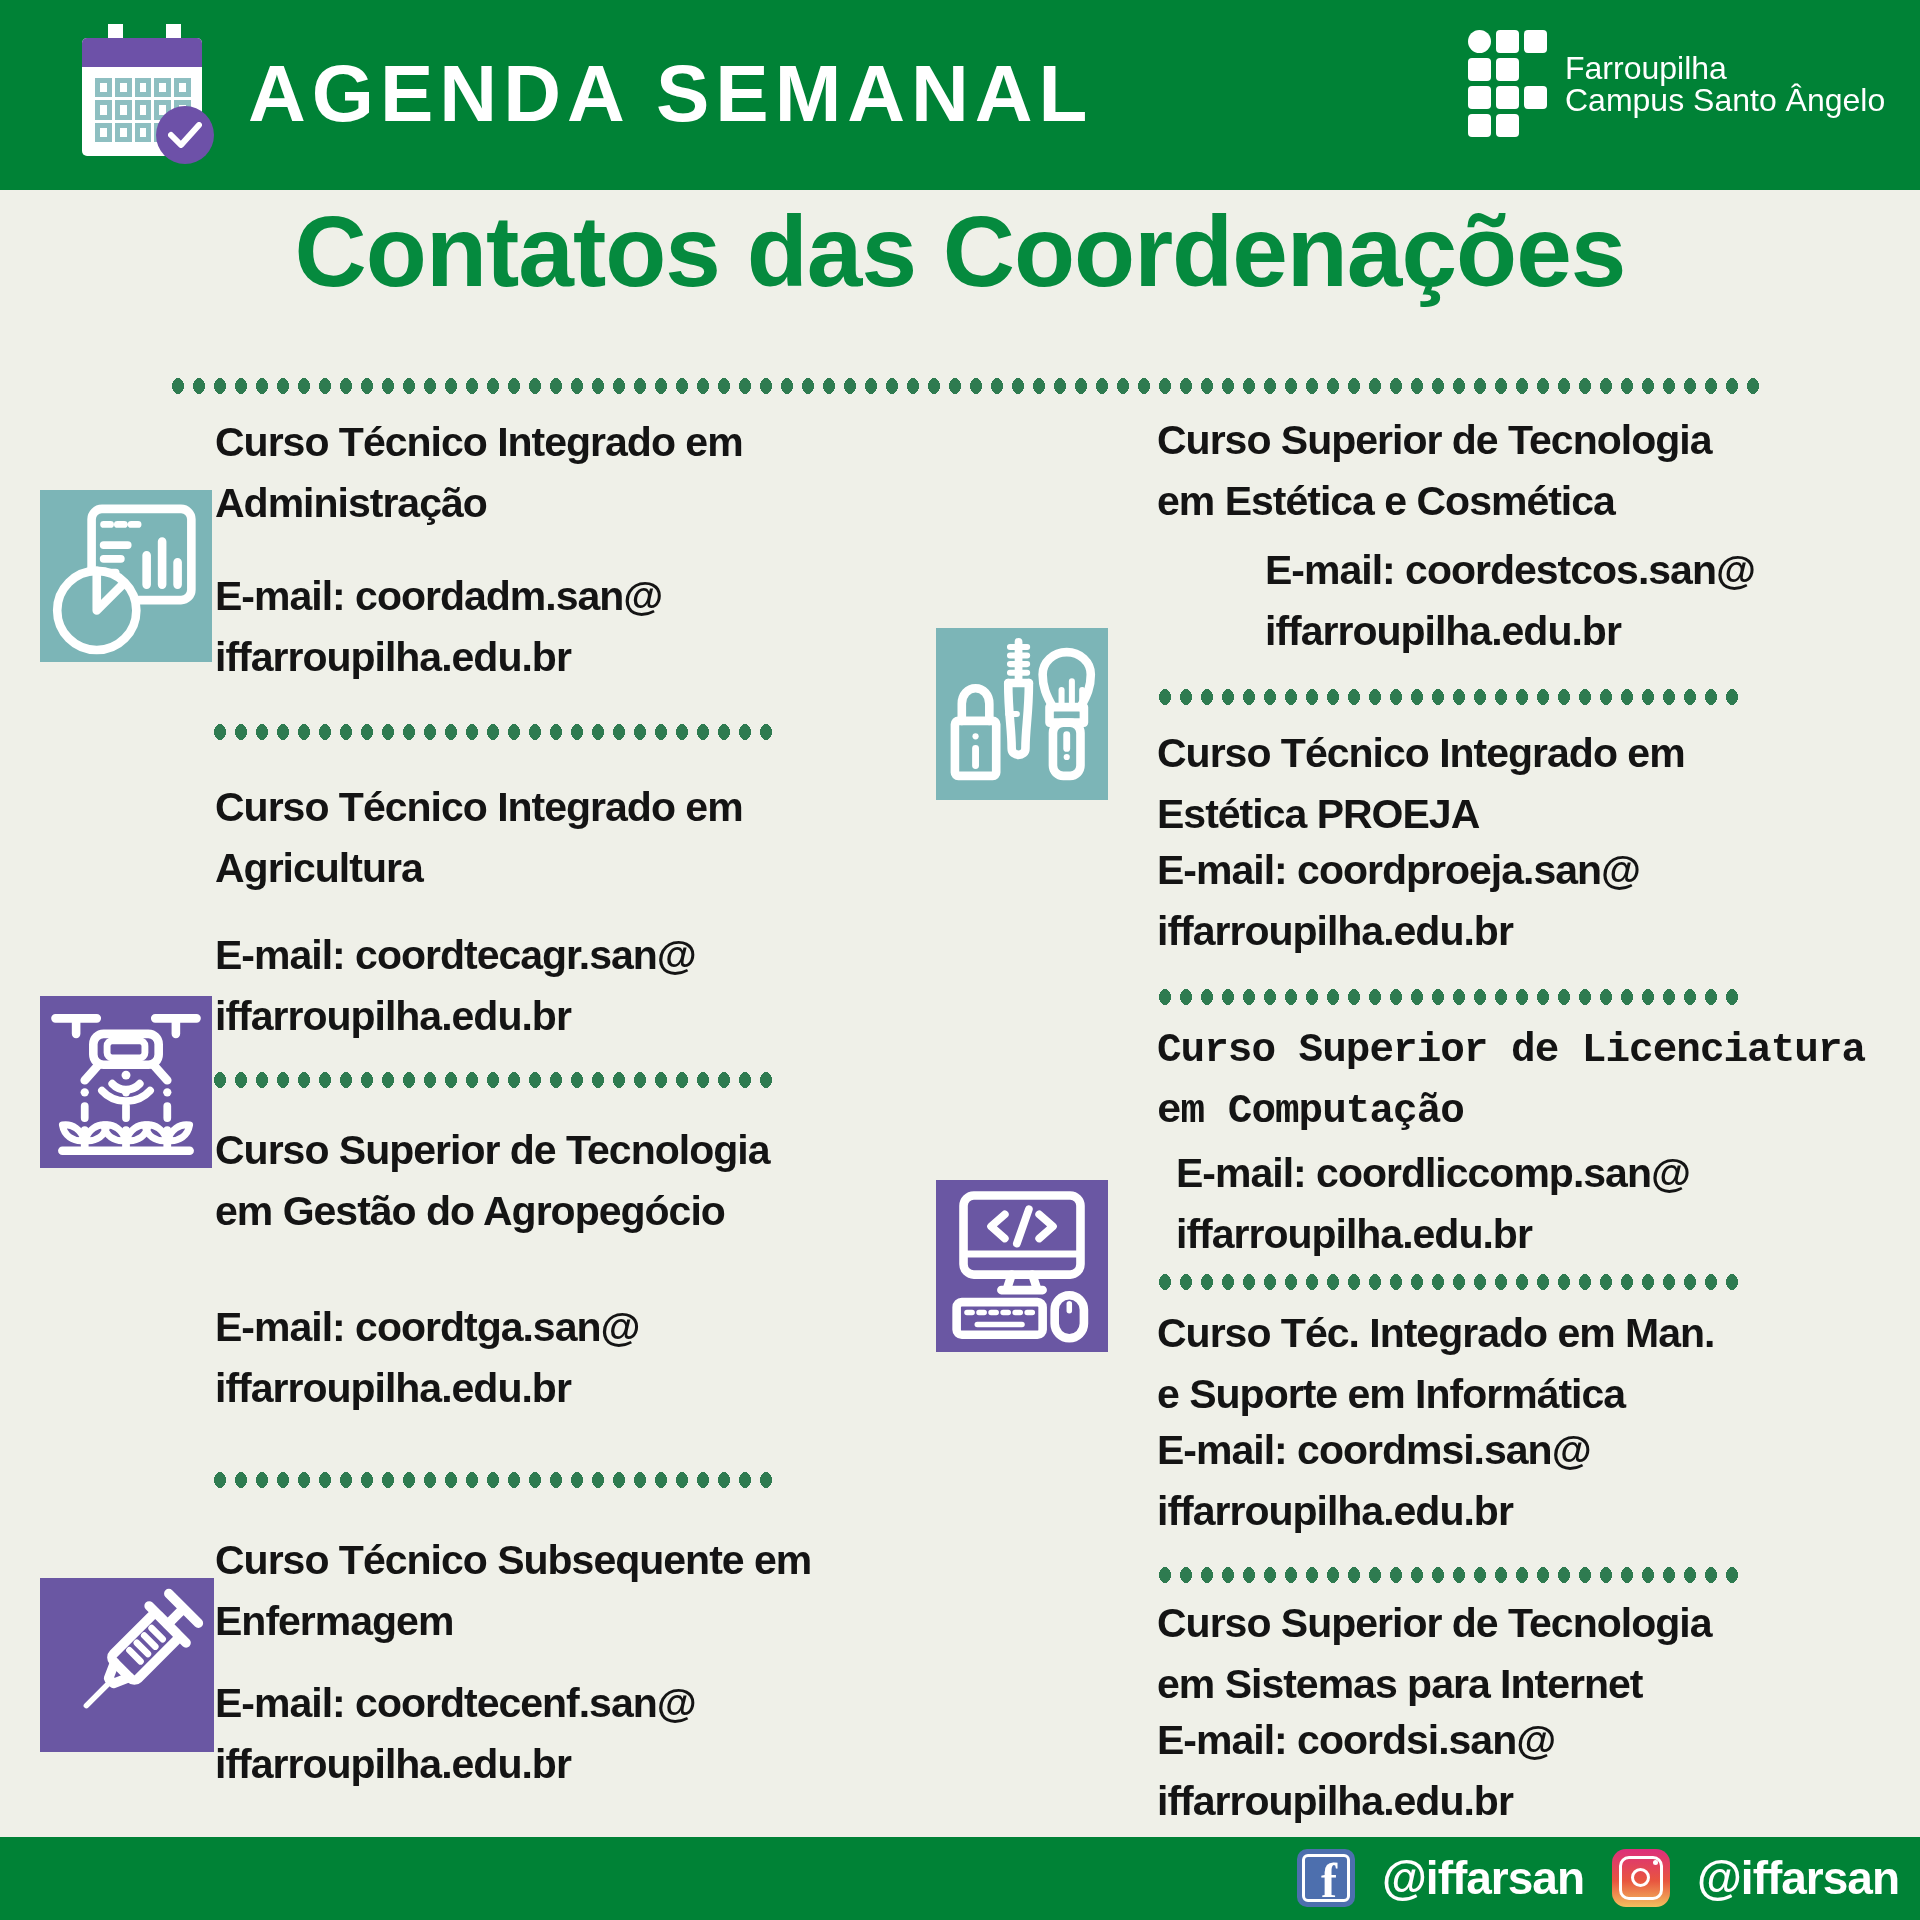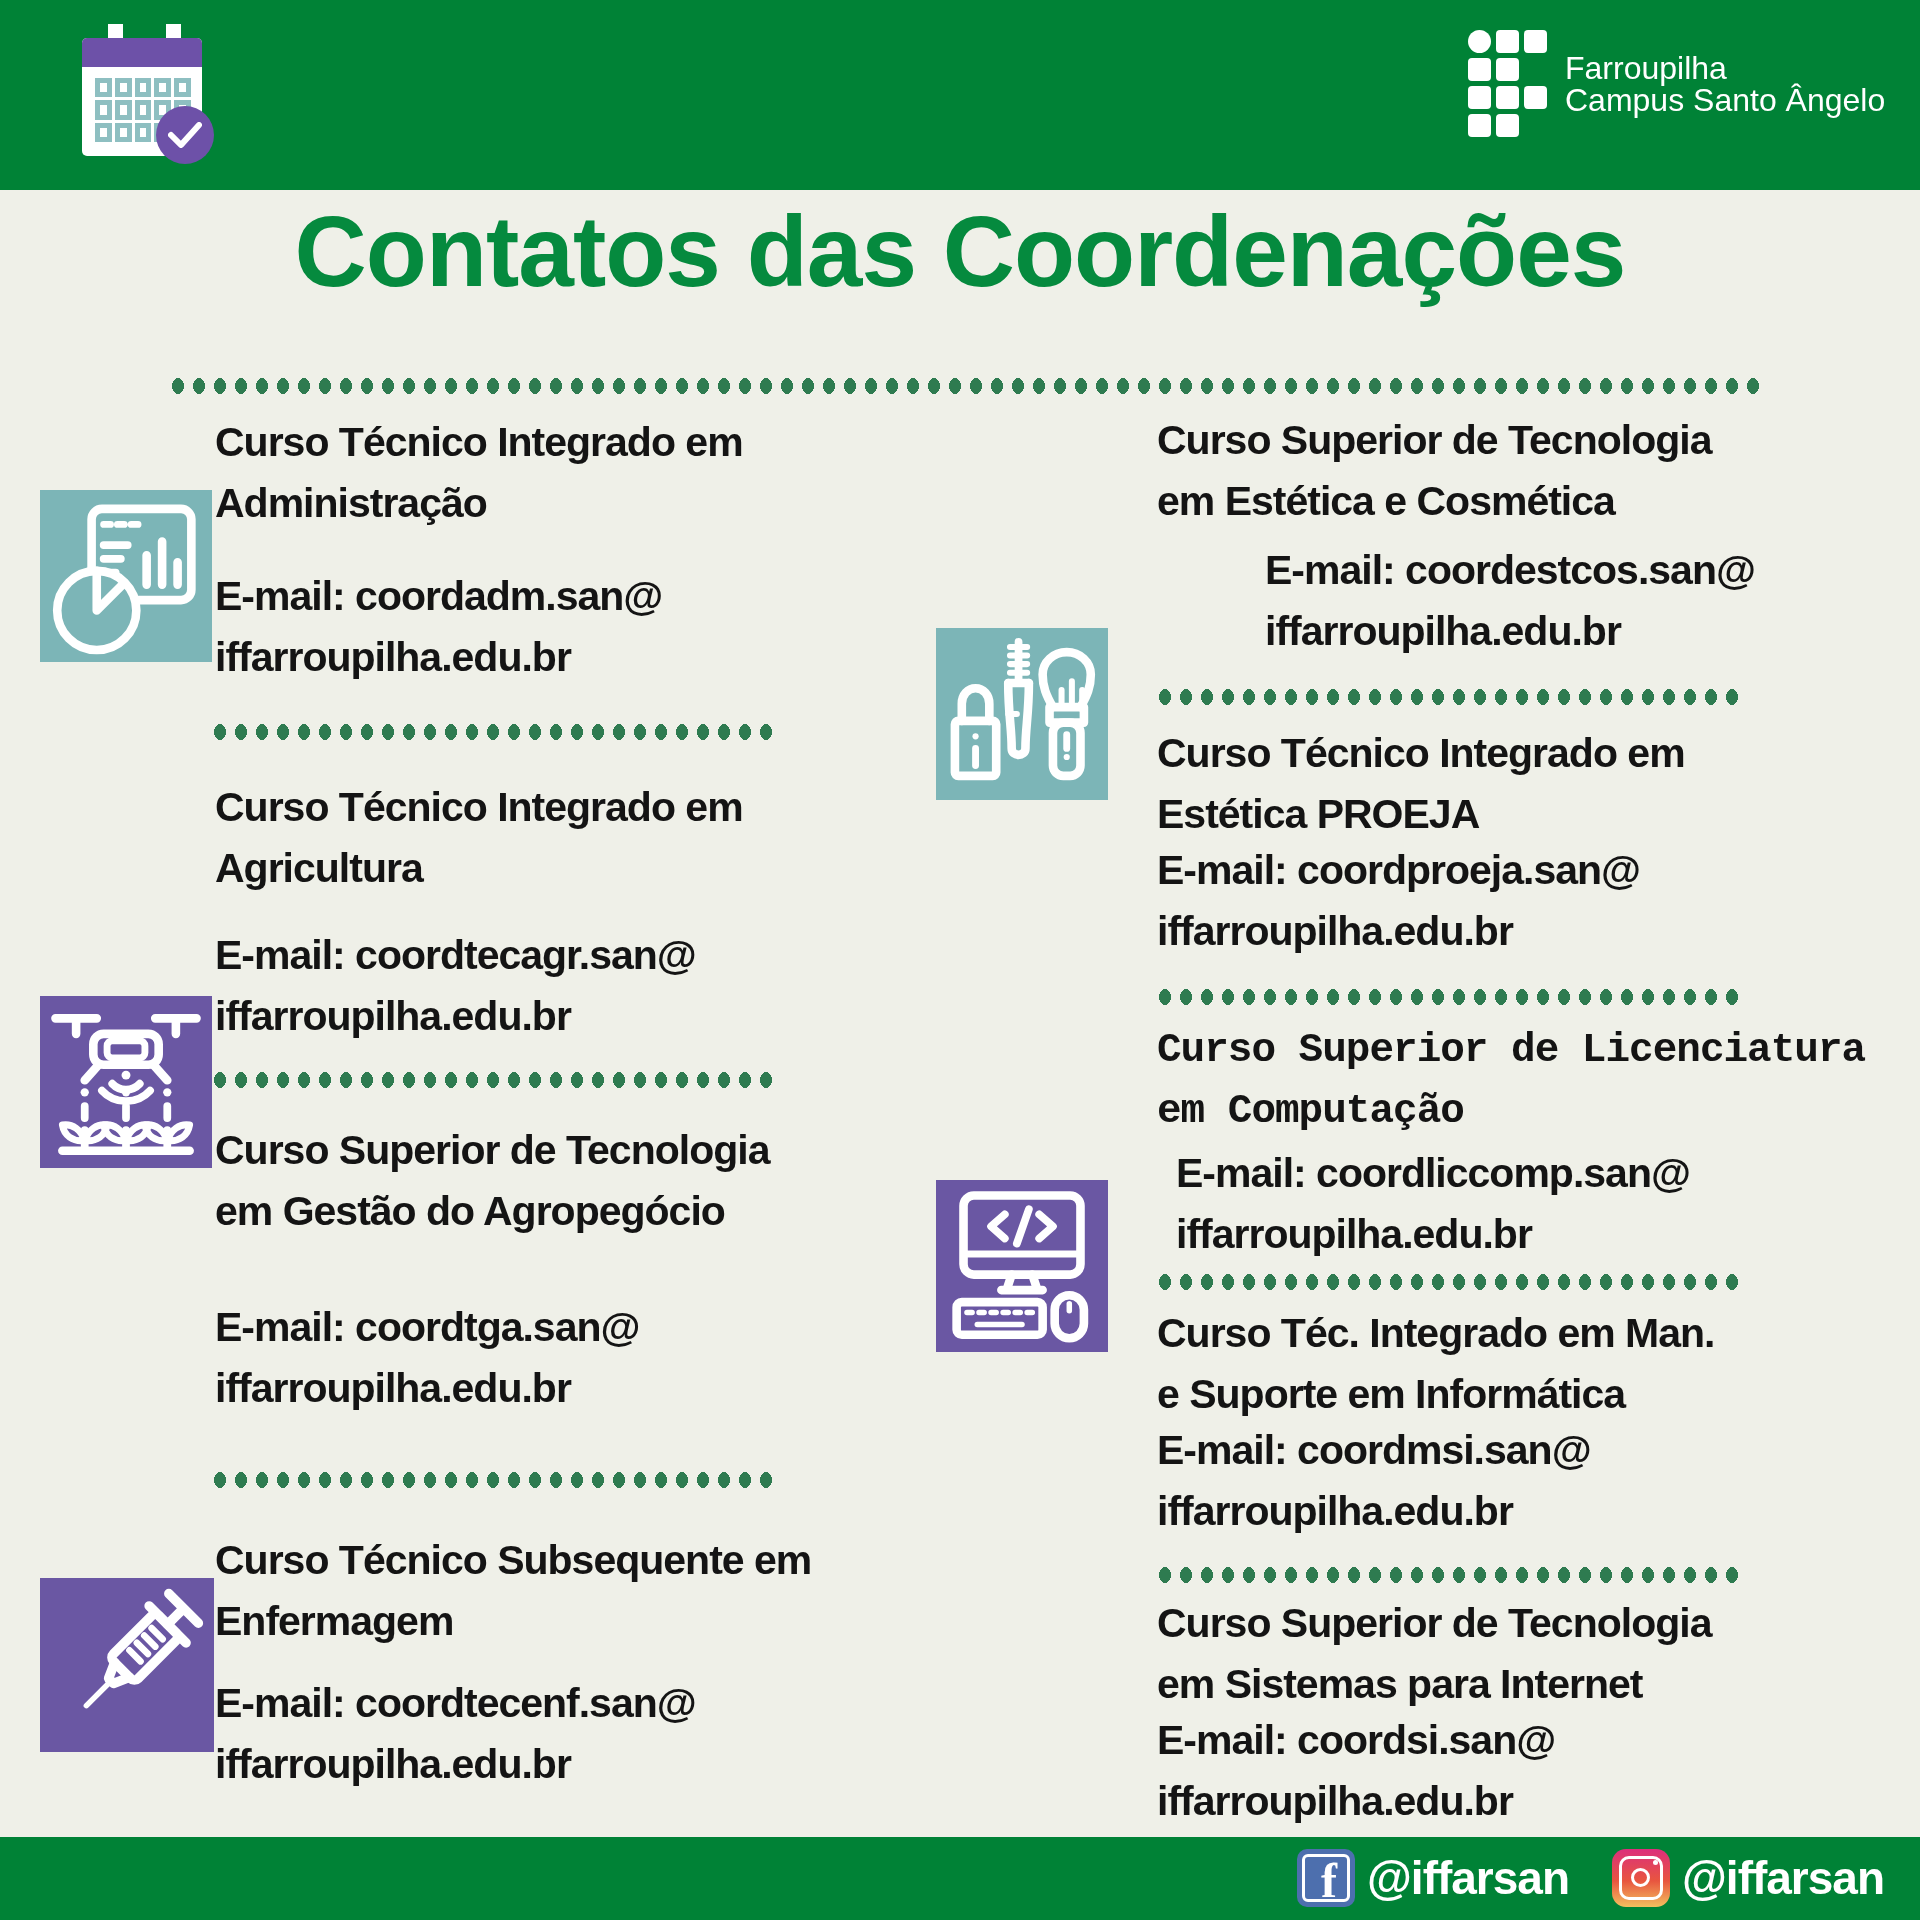--- a/index.html
+++ b/index.html
@@ -51,21 +51,21 @@
 
   .blk{position:absolute;font-size:41px;line-height:61px;font-weight:bold;letter-spacing:-1px;color:var(--text-black);white-space:pre;}
 
   .sq-icon{position:absolute;width:172px;height:172px;}
   .sq-icon.teal{background:var(--teal-icon-bg);}
   .sq-icon.purple{background:var(--purple-icon-bg);}
   .sq-icon svg{width:100%;height:100%;display:block;}
 
   
   .botbar{position:absolute;left:0;top:1837px;width:1920px;height:83px;background:var(--brand-green);}
-  .social{position:absolute;top:1846px;height:64px;display:flex;align-items:center;gap:12px;padding-left:24px;}
+  .social{position:absolute;top:1846px;height:64px;display:flex;align-items:center;gap:27px;padding-left:24px;}
   .social .handle{color:#fff;font-size:46px;font-weight:bold;letter-spacing:-1px;}
   .fbicon{width:58px;height:58px;background:var(--facebook-blue);border-radius:10px;position:relative;}
   .fbicon::before{content:"";position:absolute;inset:5px;border:3px solid #fff;border-radius:6px;}
   .fbicon::after{content:"f";position:absolute;left:0;right:-6px;top:4px;bottom:0;color:#fff;font-size:48px;font-weight:bold;text-align:center;font-family:"Liberation Serif",serif;}
   .igicon{width:58px;height:58px;border-radius:14px;position:relative;background:linear-gradient(180deg,var(--instagram-pink) 0%,#e8553f 55%,var(--instagram-yellow) 100%);}
   .igicon::before{content:"";position:absolute;inset:7px;border:3.5px solid #fff;border-radius:10px;}
   .igicon::after{content:"";position:absolute;left:19px;top:19px;width:13px;height:13px;border:3.5px solid #fff;border-radius:50%;}
   .igicon .dot{position:absolute;right:12px;top:11px;width:5px;height:5px;background:#fff;border-radius:50%;}
 </style>
 </head>
@@ -94,20 +94,21 @@
         <div></div>
         <div></div>
     </div>
     <div class="chk">
       <svg viewBox="0 0 34 26">
           <polyline points="3,13 13,23 31,3" fill="none" stroke="#fff" stroke-width="6" stroke-linecap="round" stroke-linejoin="round"></polyline>
         </svg>
     </div>
   </div>
 
+  <h1 class="banner-title">AGENDA SEMANAL</h1>
 
   <div class="iflogo">
     <div class="ifblocks">
       <div class="circle"></div>
         <div></div>
         <div></div>
       <div></div>
         <div></div>
         <div class="e"></div>
       <div></div>

